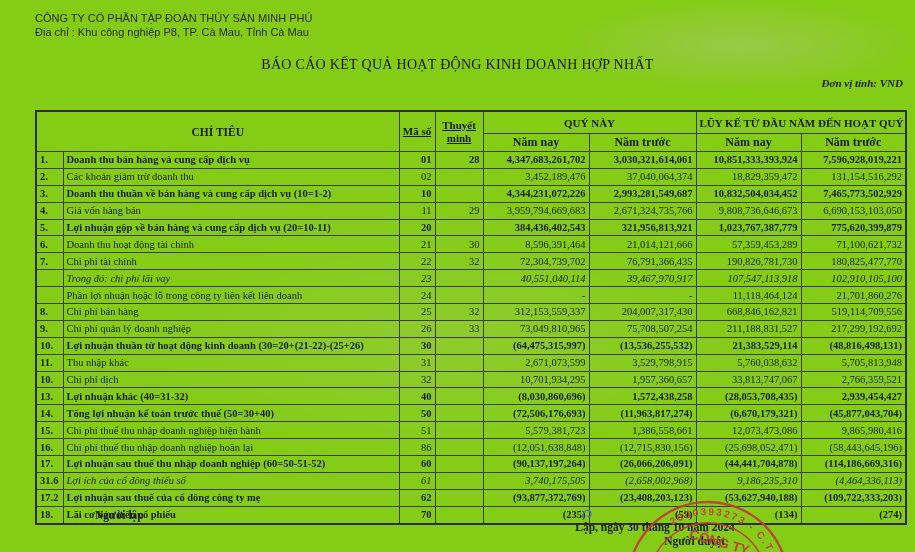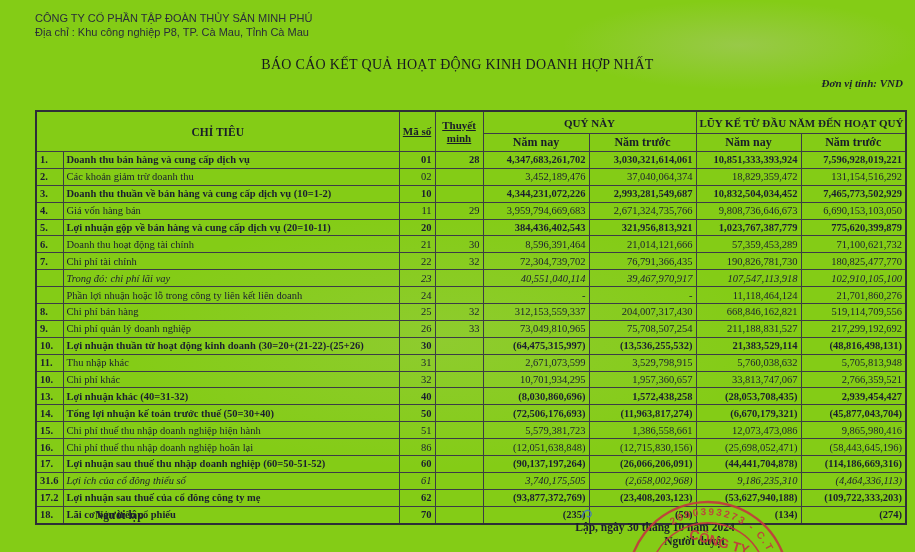--- a/index.html
+++ b/index.html
@@ -212,21 +212,21 @@
           <td class="cell-label">Thu nhập khác</td>
           <td class="cell-center">31</td>
           <td class="cell-center"></td>
           <td class="cell-num">2,671,073,599</td>
           <td class="cell-num">3,529,798,915</td>
           <td class="cell-num">5,760,038,632</td>
           <td class="cell-num">5,705,813,948</td>
         </tr>
         <tr class="row-normal">
           <td class="cell-no">10.</td>
-          <td class="cell-label">Chi phí khác</td>
+          <td class="cell-label">Chi phí dịch</td>
           <td class="cell-center">32</td>
           <td class="cell-center"></td>
           <td class="cell-num">10,701,934,295</td>
           <td class="cell-num">1,957,360,657</td>
           <td class="cell-num">33,813,747,067</td>
           <td class="cell-num">2,766,359,521</td>
         </tr>
         <tr class="row-bold">
           <td class="cell-no">13.</td>
           <td class="cell-label">Lợi nhuận khác (40=31-32)</td>

